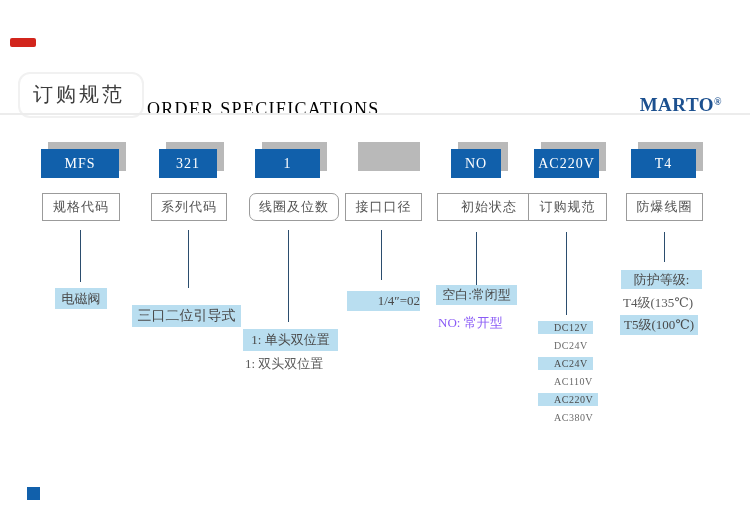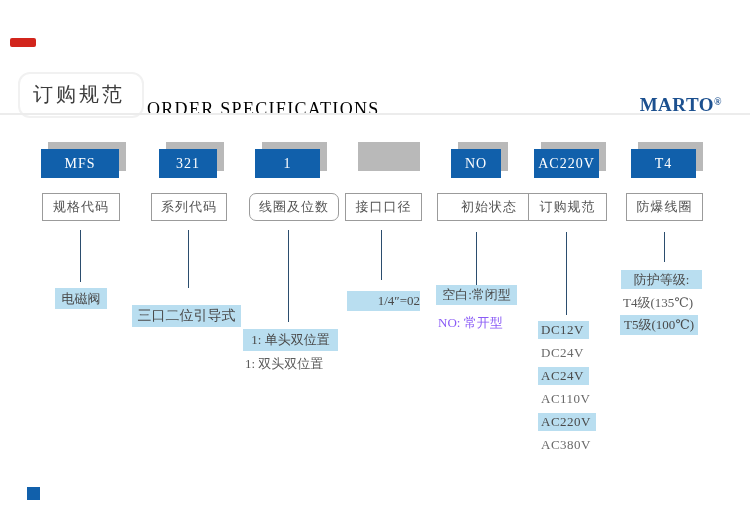--- a/index.html
+++ b/index.html
@@ -43,21 +43,21 @@
   .note{position:absolute;font-size:13px;color:#4a4a4a;white-space:nowrap;}
   .hl{background:#b9def0;}
   .n-spec{left:55px;top:288px;width:52px;height:21px;line-height:21px;text-align:center;}
   .n-series{left:132px;top:293px;width:109px;height:22px;line-height:22px;text-align:center;font-size:14px;margin-top:12px;}
   .n-coil1{left:243px;top:329px;width:95px;height:22px;line-height:22px;text-align:center;}
   .n-coil2{left:245px;top:355px;height:18px;line-height:18px;color:#5a5a5a;}
   .n-port{left:347px;top:291px;width:73px;height:20px;line-height:20px;text-align:right;}
   .n-state1{left:436px;top:285px;width:81px;height:20px;line-height:20px;text-align:center;}
   .n-state2{left:438px;top:314px;height:18px;line-height:18px;color:#8b5cf6;}
   .n-volt{left:538px;top:321px;}
-  .volt-item{display:table;margin-bottom:5px;padding:1px 5px 1px 3px;font-size:13px;color:#696969;letter-spacing:0.5px;}
+  .volt-item{display:table;margin-bottom:5px;padding:1px 5px 1px 16px;font-size:10px;color:#696969;letter-spacing:0.5px;}
   .volt-item.hl{color:#4a4a4a;}
   .n-prot-h{left:621px;top:270px;width:81px;height:19px;line-height:19px;text-align:center;}
   .n-prot-t4{left:620px;top:294px;height:18px;line-height:18px;color:#5a5a5a;padding:0 3px;}
   .n-prot-t5{left:620px;top:315px;height:20px;line-height:20px;padding:0 4px;}
   
   .page-marker{position:absolute;left:27px;top:487px;width:13px;height:13px;background:#1160ab;}
 </style>
 </head>
 <body>
 

